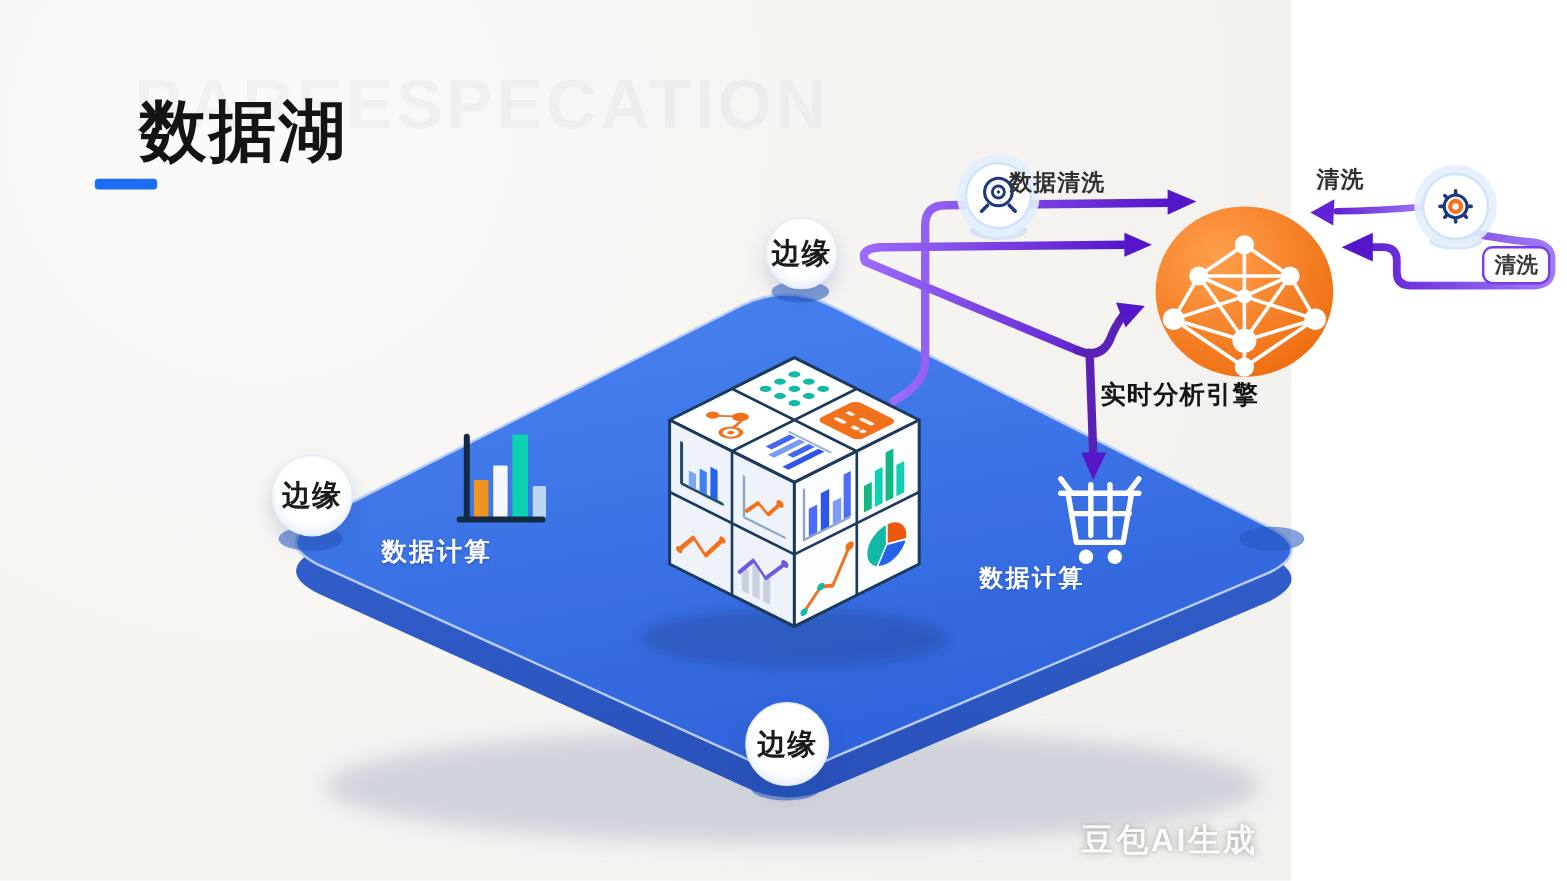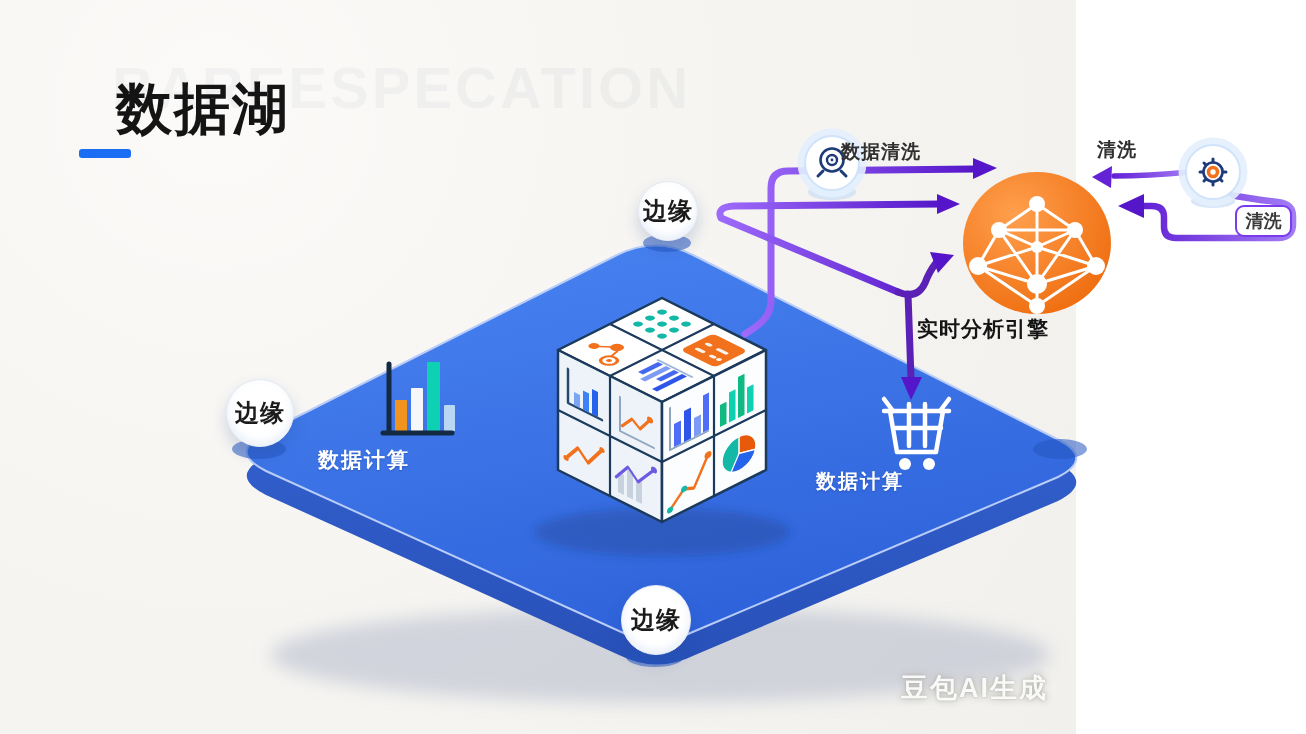--- a/index.html
+++ b/index.html
@@ -15,21 +15,21 @@
     box-shadow:0 8px 16px rgba(40,70,140,.20), inset 0 -4px 8px rgba(190,210,240,.35);
     display:flex;align-items:center;justify-content:center;
     font-size:24px;font-weight:600;color:#1b1b1b;letter-spacing:1px;}
   .lbl{position:absolute;white-space:nowrap;}
   .lbl-on-platform{color:#ffffff;font-weight:700;font-size:21px;letter-spacing:2px;text-shadow:0 1px 2px rgba(20,50,120,.35);}
   .lbl-dark{color:#303030;font-weight:600;font-size:19px;letter-spacing:1px;}
   .lbl-engine{color:#141414;font-weight:700;font-size:21px;letter-spacing:1px;}
   .pill{position:absolute;left:1235px;top:205px;width:57px;height:32px;background:#ffffff;
     border:2.5px solid #7a3bee;border-radius:9px;display:flex;align-items:center;justify-content:center;
     font-size:18px;font-weight:600;color:#3a3a3a;box-sizing:border-box;}
-  .brand-watermark{position:absolute;right:28px;bottom:28px;font-size:27px;font-weight:700;
+  .brand-watermark{position:absolute;right:28px;bottom:16px;font-size:27px;font-weight:700;
     color:rgba(255,255,255,0.92);letter-spacing:2px;
     text-shadow:0 0 7px rgba(165,165,155,.85),0 0 2px rgba(150,150,140,.6);}
 </style>
 </head>
 <body>
 
 <div class="stage">
 
   <div class="bg-watermark">BAREESPECATION</div>
 

